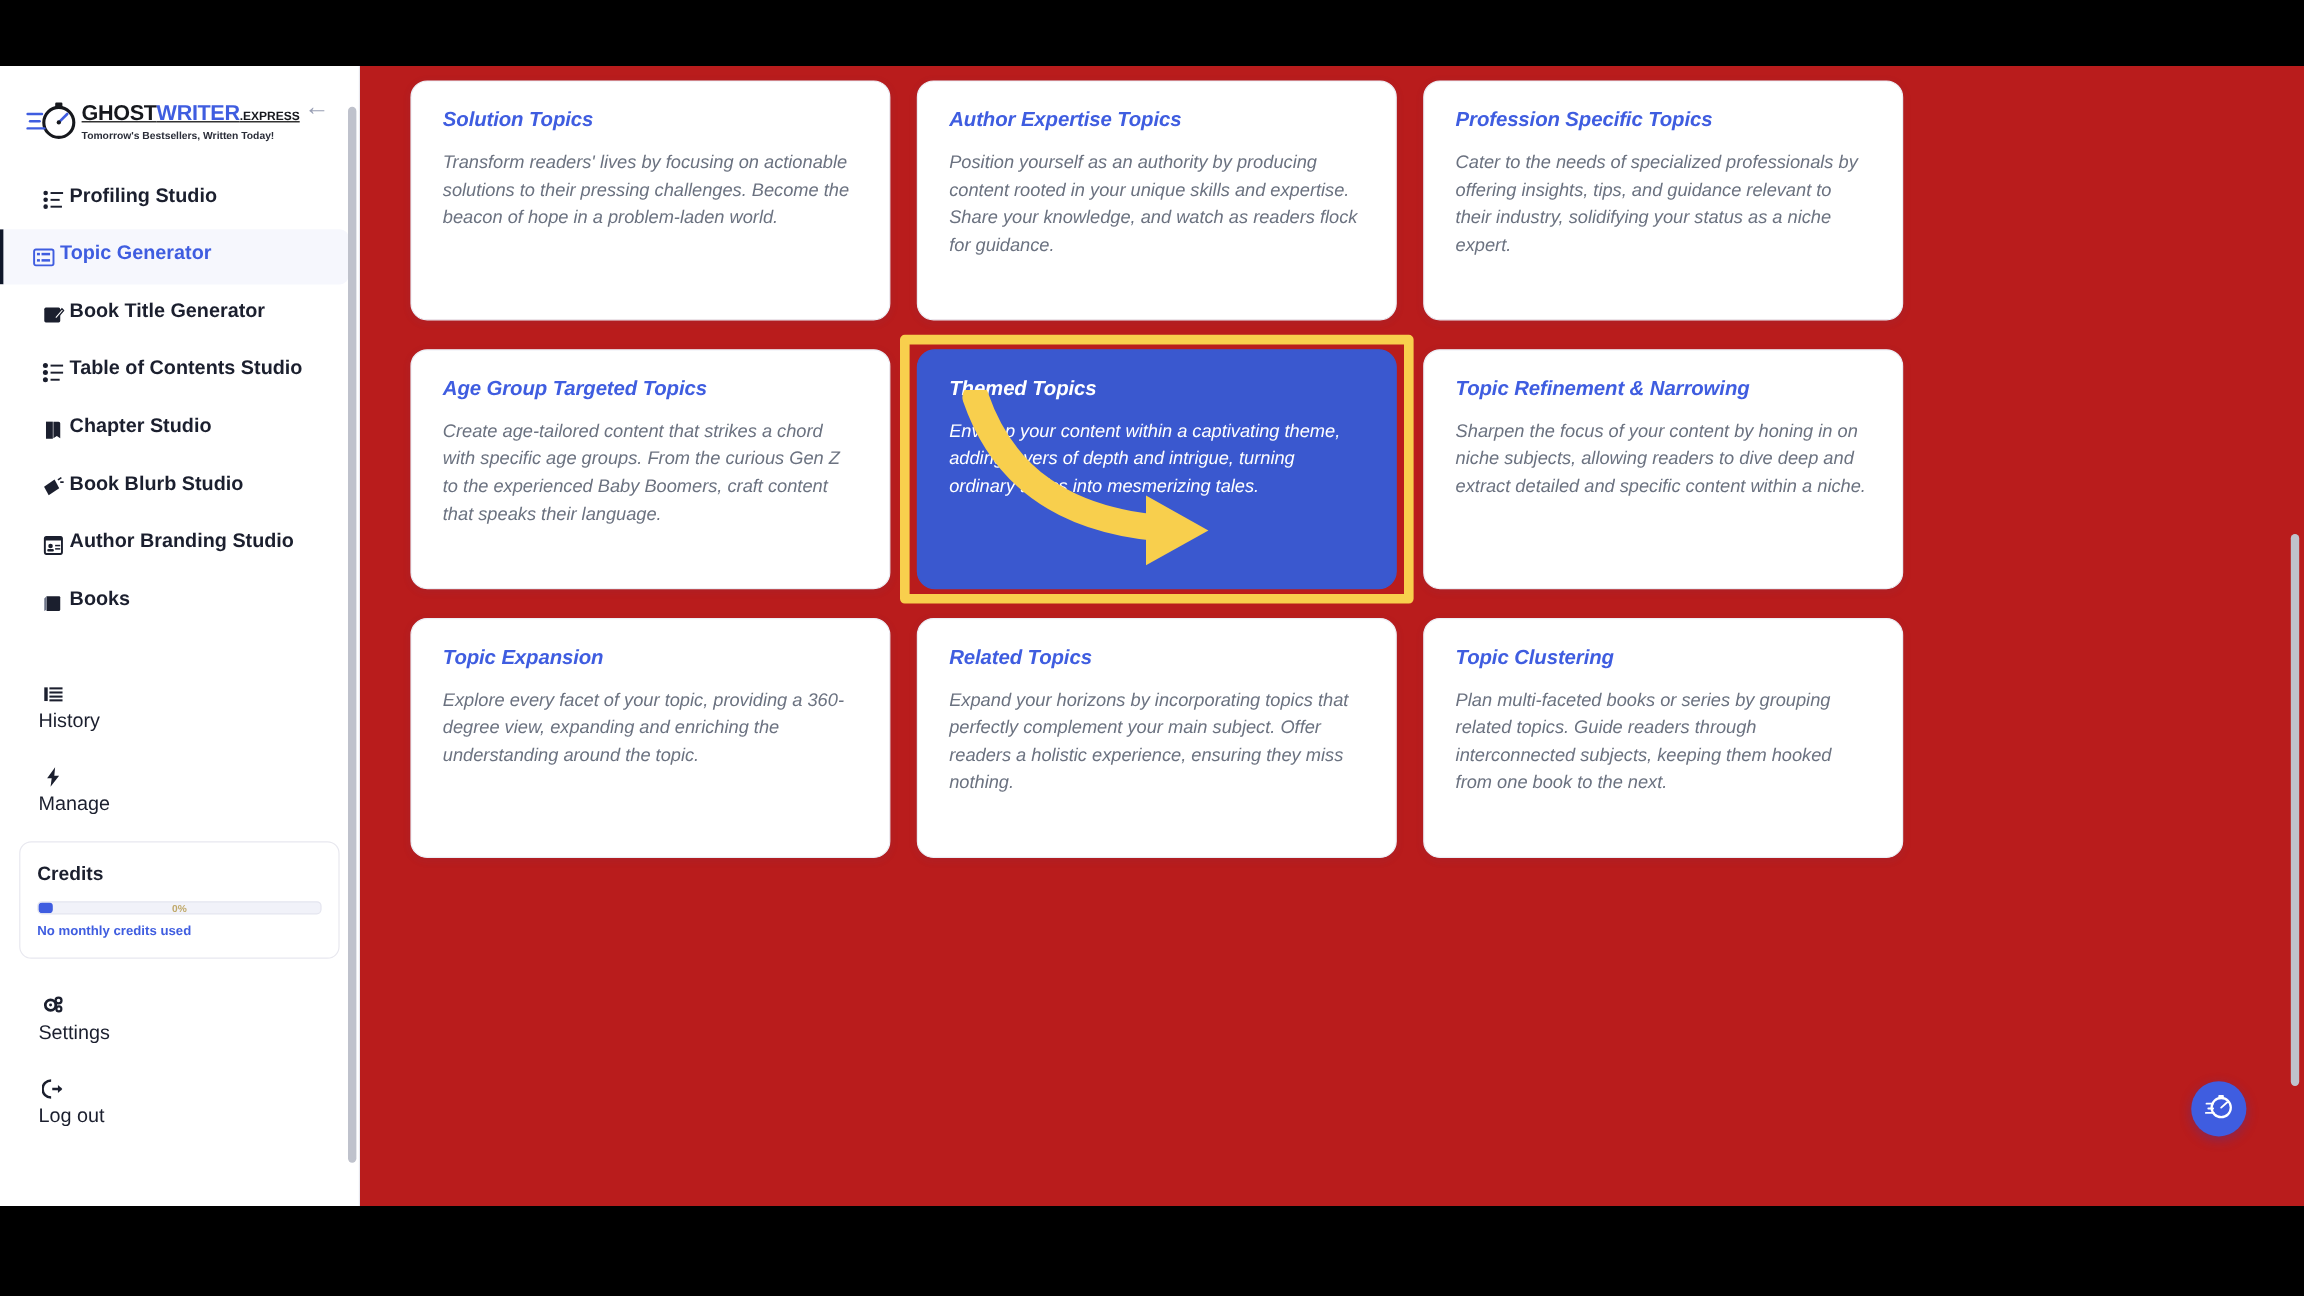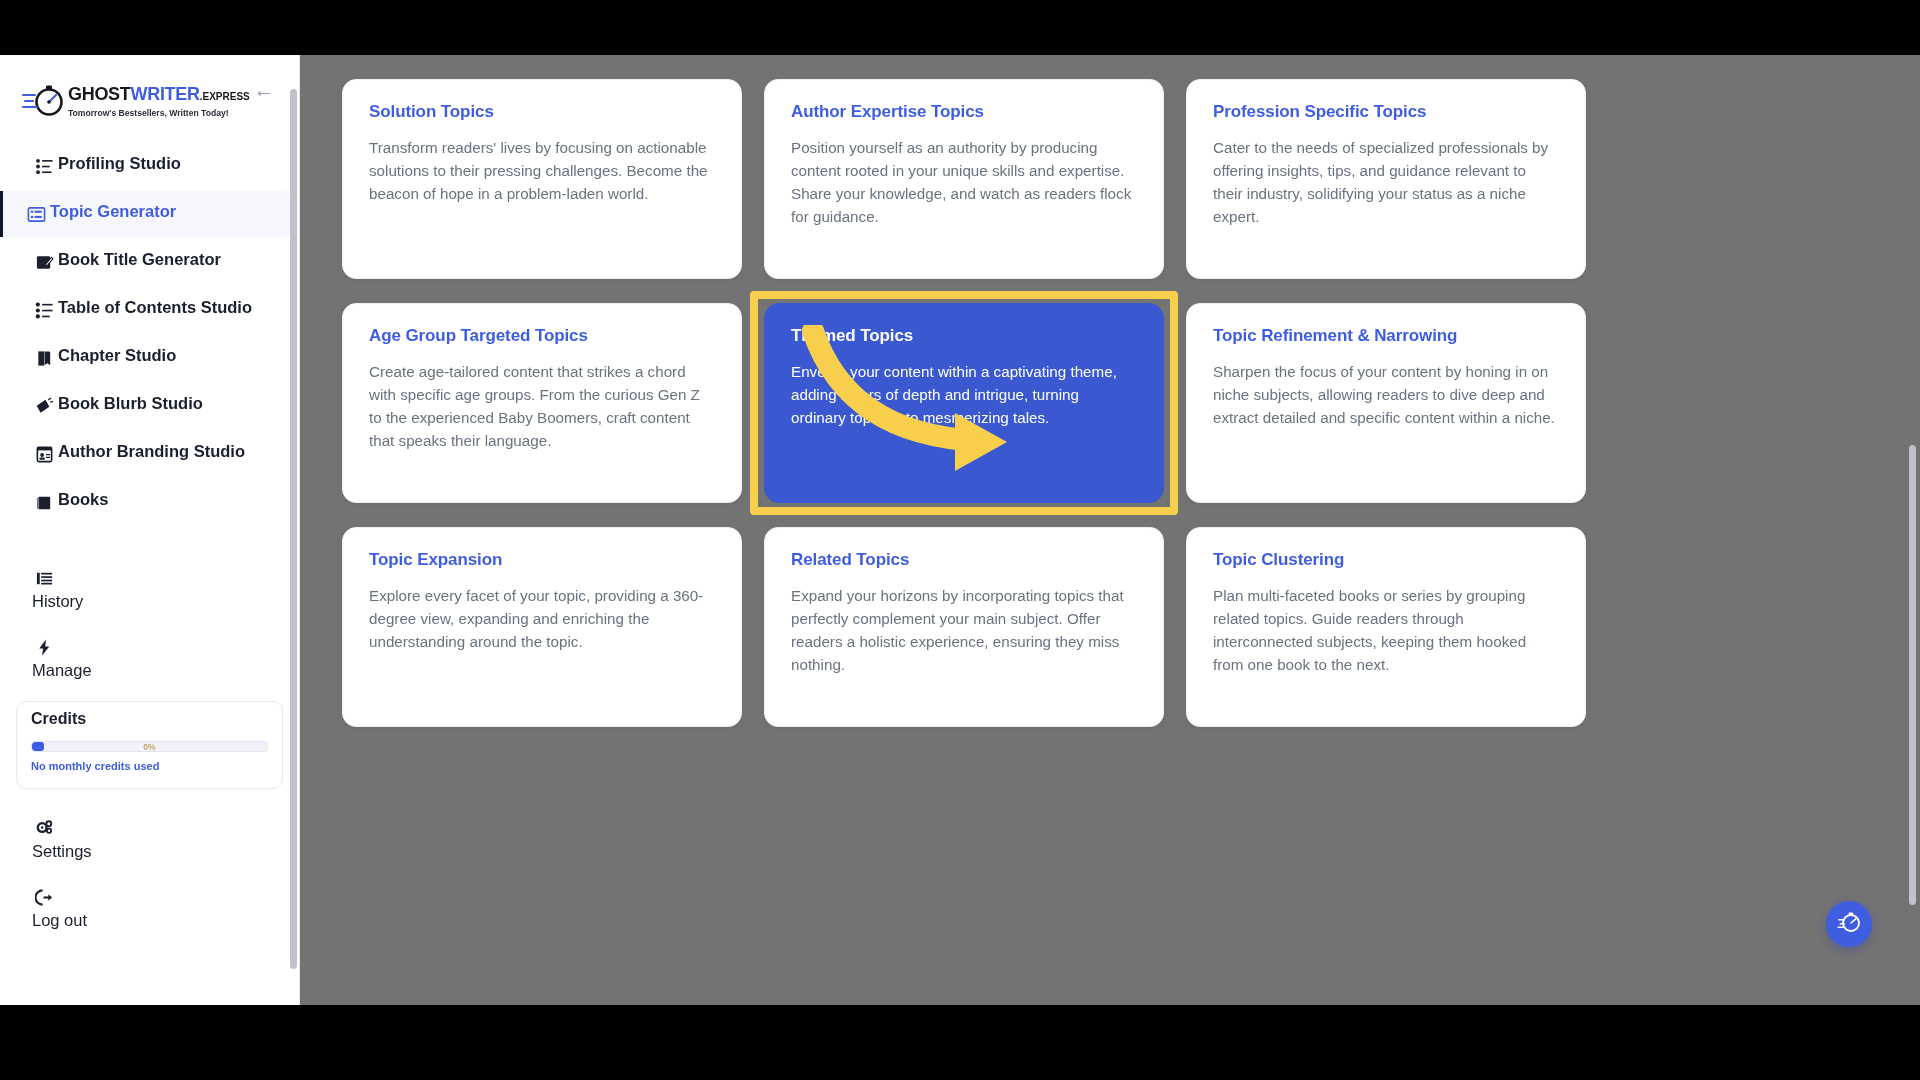--- a/index.html
+++ b/index.html
@@ -42,21 +42,21 @@
   }
   .logo-mark .speed2 {
     position: absolute; left: 2px; top: 19px;
     width: 10px; height: 2px; background: #3f5de0; border-radius: 2px;
   }
   .logo-mark .speed3 {
     position: absolute; left: 0px; top: 25px;
     width: 16px; height: 2px; background: #3f5de0; border-radius: 2px;
   }
   .logo-text { line-height: 1; }
-  .logo-title { font-size: 18px; font-weight: 900; letter-spacing: -0.3px; white-space: nowrap;}
+  .logo-title { font-size: 18px; font-weight: 900; letter-spacing: -0.3px; white-space: nowrap; text-decoration: underline;}
   .logo-title .a { color: #16181d; }
   .logo-title .b { color: #3f5de0; }
   .logo-title .c { color: #16181d; font-size: 10px; font-weight: 800; letter-spacing: 0; }
   .logo-tag {
     font-size: 8.6px; font-weight: 700; color: #2a2d38;
     margin-top: 6px; white-space: nowrap;
   }
   .collapse-btn {
     position: absolute; right: 22px; top: 22px;
     width: 26px; height: 26px;
@@ -90,21 +90,21 @@
     border-radius: 0 8px 8px 0;
     padding-left: 21px;
   }
   .nav-item.active .ico { color: #3f5de0; }
   .nav-gap { height: 26px; }
   .nav-item.plain { font-weight: 400; flex-direction: column; }
   .credits-box {
     margin: 10px 16px 0 16px;
     border: 1px solid #e8e8ef;
     border-radius: 10px;
-    padding: 8px 14px 16px 14px;
+    padding: 18px 14px 16px 14px;
   }
   .credits-title { font-size: 16px; font-weight: 700; color: #1b1f2e; }
   .credits-bar {
     position: relative;
     margin-top: 13px;
     height: 11px;
     background: #f1f2f9;
     border: 1px solid #e4e5ef;
     border-radius: 4px;
     overflow: hidden;
@@ -120,22 +120,23 @@
   .sb-scroll {
     position: absolute; right: 2px; top: 34px;
     width: 7px; height: 880px;
     background: #bfc2cc; border-radius: 4px;
   }
   
   #main {
     flex: 1 1 auto;
     position: relative;
     overflow: hidden;
-    background: #737373;
-    padding: 16px 12px 0 42px;
+    background: #b91c1c;
+    padding: 4px 12px 0 42px;
+    font-style: italic;
   }
   .grid {
     display: grid;
     grid-template-columns: repeat(3, 400px);
     gap: 24px 22px;
     padding-top: 8px;
     width: 1270px;
   }
   .card {
     background: #ffffff;

